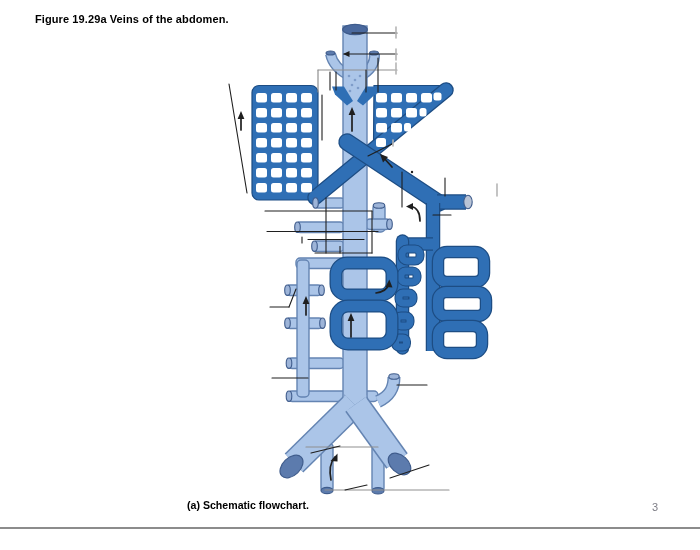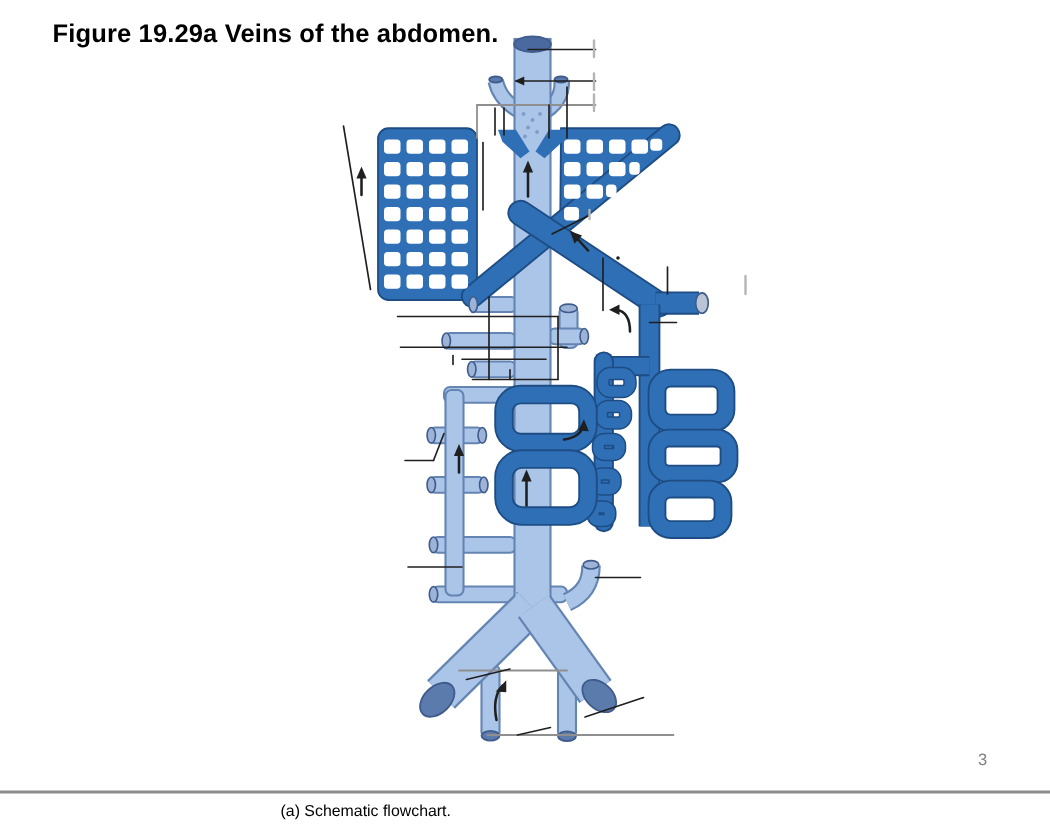--- a/index.html
+++ b/index.html
@@ -1,21 +1,21 @@
 <!DOCTYPE html>
 <html style="--vein-dark: #2f6fb5; --vein-dark-outline: #1d4d84; --vein-light: #abc5e8; --vein-light-outline: #6484b2; --cap-dark: #5c7bad; --cap-light: #9db4d8; --cap-outline: #3f5c8c; --ivc-top-cap: #4a699e; --splenic-cap: #b9c4d6; --sinusoid-dot: #7e9cc9; --hole-white: #ffffff; --leader-black: #1f1f1f; --leader-gray: #8f8f8f; --tick-gray: #b5b5b5; --title-color: #000000; --page-number-gray: #7d7d86; --slide-edge: #8c8c8c;"><head>
 <meta charset="utf-8">
 <style>
   html,body{margin:0;padding:0;background:#fff;}
   body{width:700px;height:550px;position:relative;overflow:hidden;
        font-family:"Liberation Sans", sans-serif;}
-  .title{position:absolute;left:35px;top:13px;font-size:17px;font-weight:bold;
+  .title{position:absolute;left:35px;top:13px;font-size:11px;font-weight:bold;
          color:var(--title-color);letter-spacing:.1px;}
-  .caption{position:absolute;left:187px;top:499px;font-size:10.6px;font-weight:normal;
-           color:var(--title-color);margin-top:36px;}
+  .caption{position:absolute;left:187px;top:499px;font-size:10.6px;font-weight:bold;
+           color:var(--title-color);}
   .pagenum{position:absolute;left:652px;top:501px;font-size:11px;color:var(--page-number-gray);}
   .slide-edge{position:absolute;left:0;top:527px;width:700px;height:2px;
               background:var(--slide-edge);}
   svg{position:absolute;left:0;top:0;}
   
   .lightF{fill:var(--vein-light);stroke:var(--vein-light-outline);stroke-width:1.4;}
   .lo{stroke:var(--vein-light-outline);fill:none;}
   .lf{stroke:var(--vein-light);fill:none;}
   .do{stroke:var(--vein-dark-outline);fill:none;}
   .df{stroke:var(--vein-dark);fill:none;}

